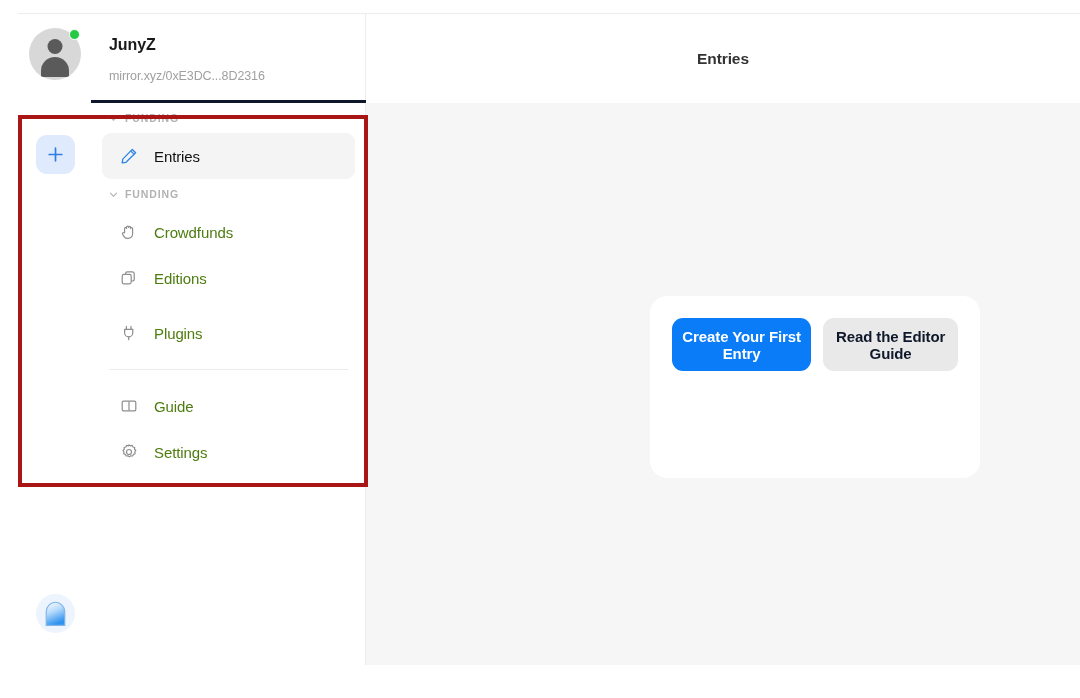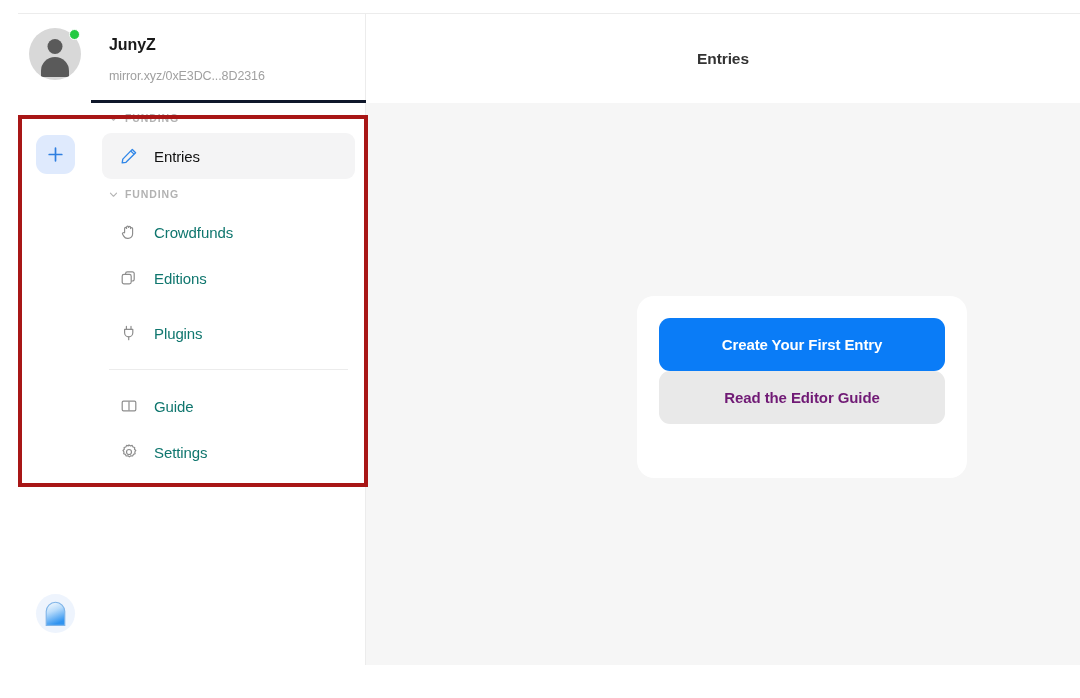--- a/index.html
+++ b/index.html
@@ -199,21 +199,21 @@
   .nav-item .ico {
     width: 19px;
     height: 19px;
     flex: 0 0 auto;
     display: flex;
     align-items: center;
     justify-content: center;
   }
   .nav-item .lbl {
     font-size: 15px;
-    color: #0f766e;
+    color: #4d7c0f;
     letter-spacing: -0.1px;
   }
   .nav-item.active .lbl { color: #111111; font-weight: normal; }
 
   .nav-divider {
     height: 1px;
     background: #ececec;
     margin: 13px 7px 13px 7px;
   }
   .spacer-sm { height: 9px; }
@@ -240,45 +240,46 @@
   }
   .main-title {
     font-size: 15.5px;
     font-weight: bold;
     color: #333333;
     letter-spacing: -0.1px;
   }
 
   .empty-card {
     position: absolute;
-    left: 271px;
+    left: 284px;
     top: 282px;
     width: 330px;
     height: 182px;
     background: #ffffff;
     border-radius: 17px;
     padding: 22px;
     display: flex;
-    flex-direction: column;
+    flex-direction: row;
+    gap: 12px;
   }
   .btn {
     height: 53px;
     border-radius: 11px;
     border: none;
     display: flex;
     align-items: center;
     justify-content: center;
     font-family: "Liberation Sans", sans-serif;
     font-size: 15px;
     font-weight: bold;
     letter-spacing: -0.1px;
     cursor: pointer;
   }
   .btn-primary { background: #0a7cf7; color: #ffffff; }
-  .btn-secondary { background: #e9e9e9; color: #701a75; }
+  .btn-secondary { background: #e9e9e9; color: #0f172a; }
 
   
   .annotation {
     position: absolute;
     left: 18px;
     top: 115px;
     width: 350px;
     height: 372px;
     border: 4px solid #a81616;
     pointer-events: none;

